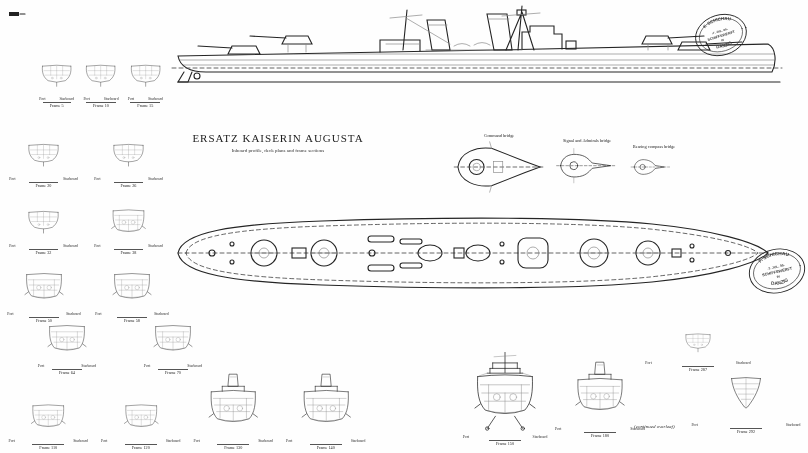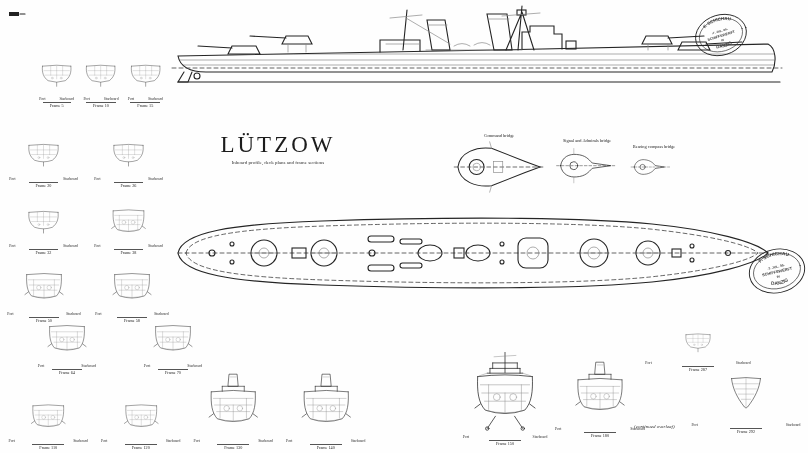--- a/index.html
+++ b/index.html
@@ -233,21 +233,21 @@
       <span></span>
       <span></span>
       <span></span>
       <span></span>
       <span></span>
       <span></span>
       <span></span>
     </div>
 
   <div class="abs title">
-    <div class="name">LÜTZOW</div>
+    <div class="kicker">ERSATZ KAISERIN AUGUSTA</div>
     <div class="sub">Inboard profile, deck plans and frame sections</div>
   </div>
 
   <div class="abs bridges">
       <div class="bridge">
     <div class="blabel">Command bridge</div>
     <svg viewBox="0 0 100 60">
           <use href="#br-a"></use>
         </svg>
   </div>

